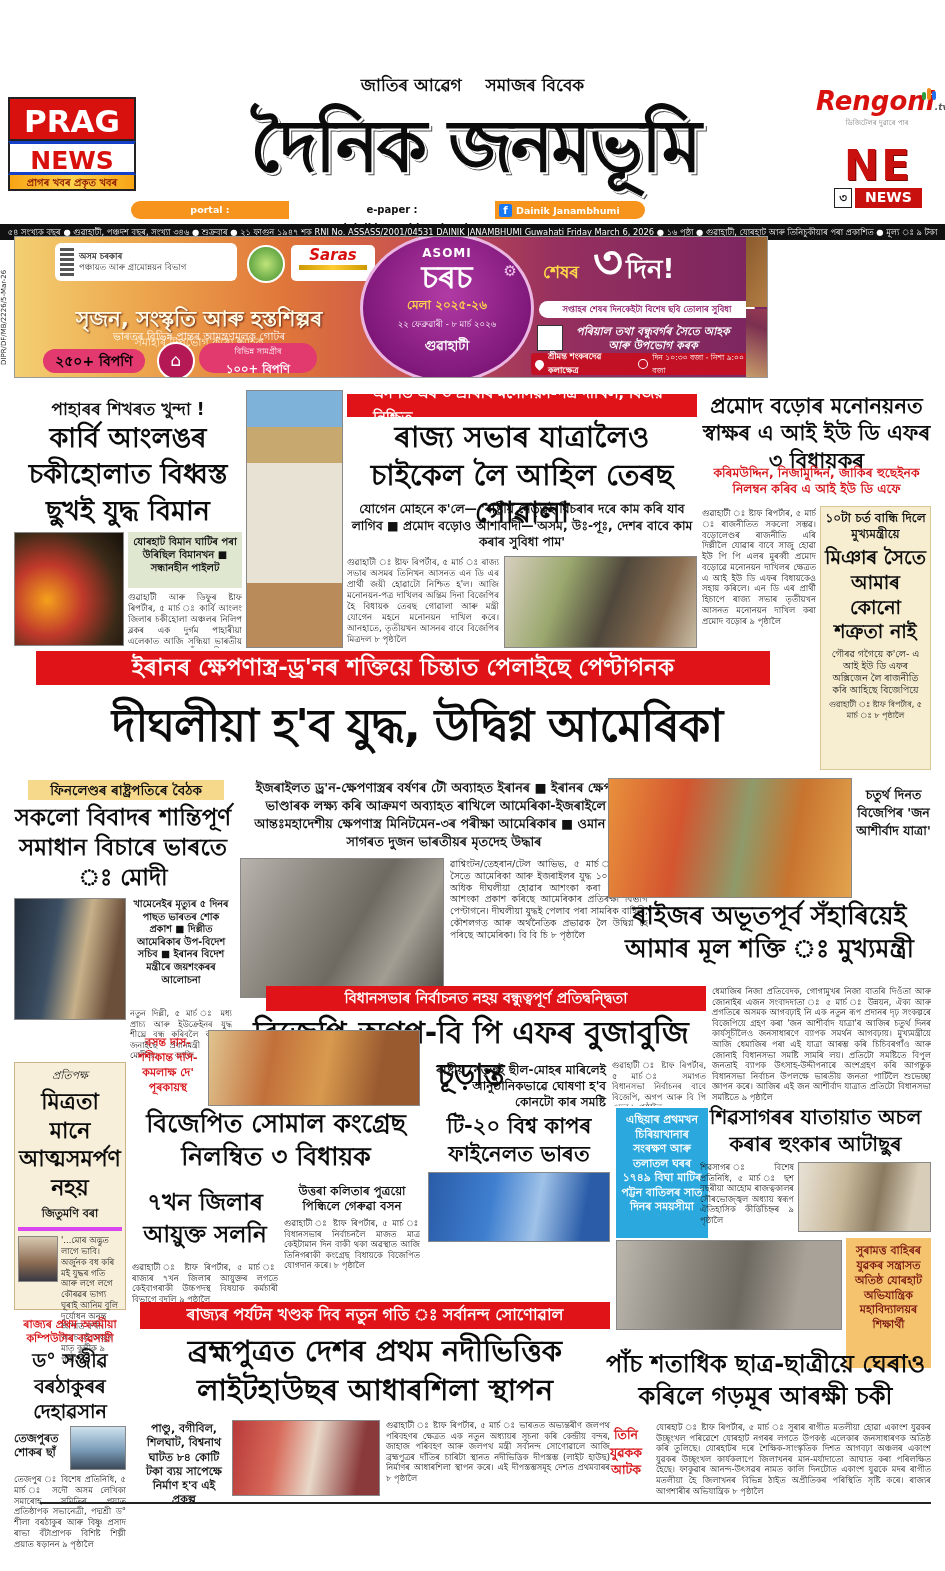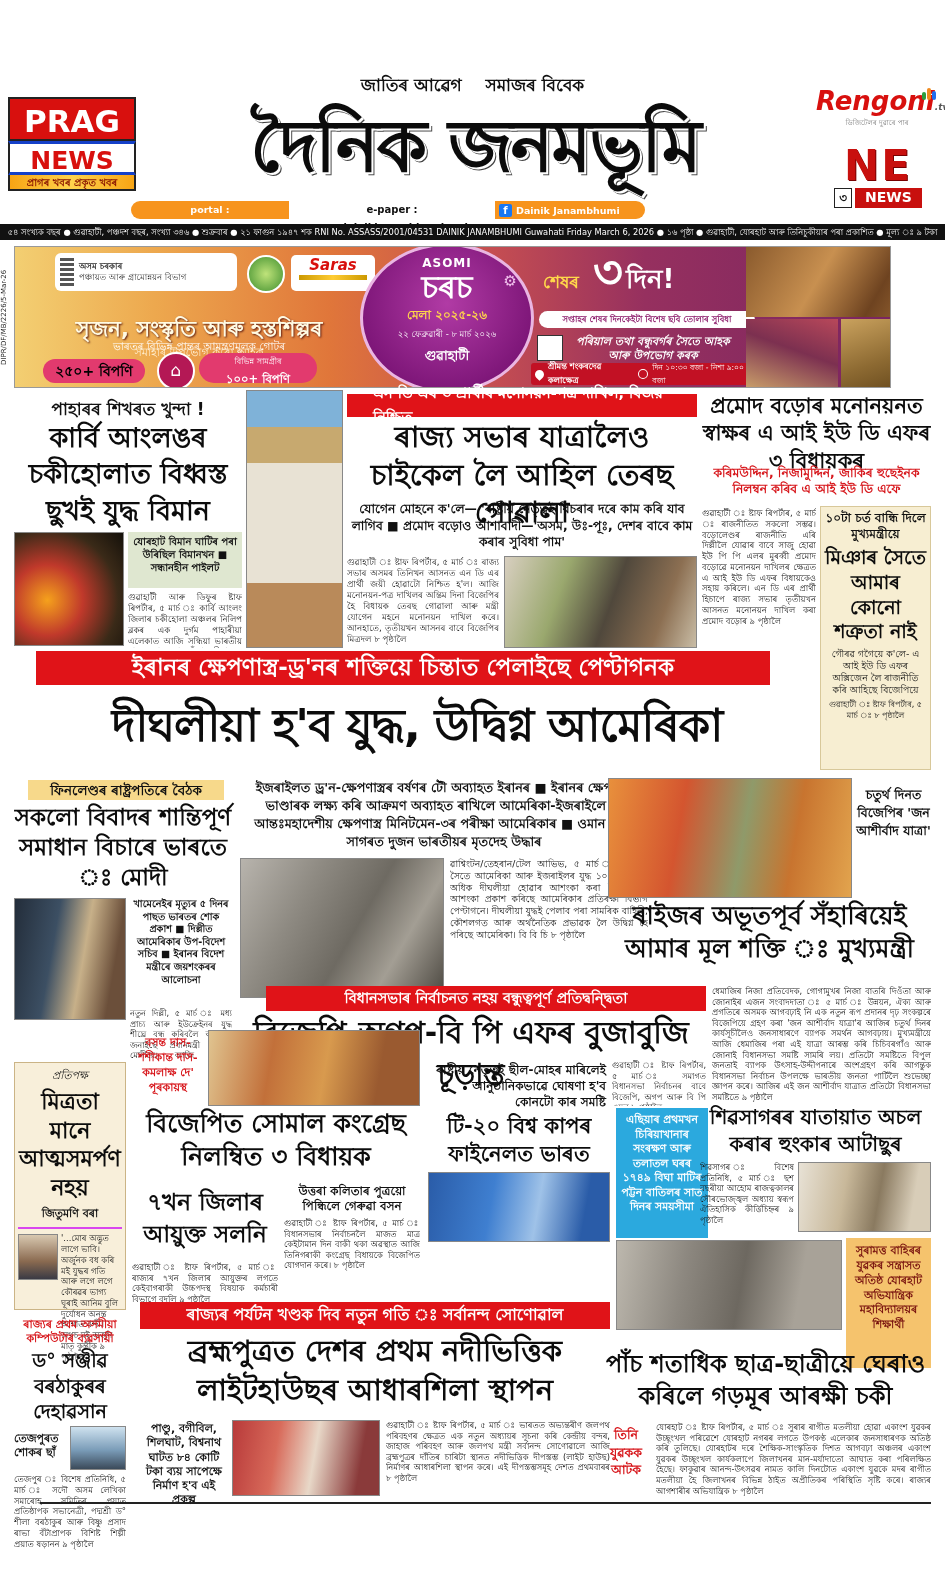--- a/index.html
+++ b/index.html
@@ -57,21 +57,21 @@
   <div class="abs box" style="left:294px;top:201px;width:196px;height:18px;color:#111;font-size:10px;font-weight:bold;line-height:18px;text-align:center;">e-paper : www.dainikjanambhumi.co.in</div>
   <div class="abs box" style="left:495px;top:201px;width:150px;height:18px;background:#f7941d;border-radius:0 9px 9px 0;display:flex;align-items:center;gap:4px;padding-left:4px;">
     <span style="background:#1877f2;color:#fff;width:13px;height:13px;font-size:10px;font-weight:bold;text-align:center;line-height:13px;border-radius:2px;">f</span>
     <span style="color:#fff;font-size:9.5px;font-weight:bold;">Dainik Janambhumi</span>
   </div>
 
   <div class="abs box c" style="left:0;top:224px;width:945px;height:16px;background:#111;color:#fff;font-size:8.3px;line-height:16px;white-space:nowrap;overflow:hidden;">৫৪ সংখ্যক বছৰ ● গুৱাহাটী, পঞ্চদশ বছৰ, সংখ্যা ৩৪৬ ● শুক্ৰবাৰ ● ২১ ফাগুন ১৯৪৭ শক  RNI No. ASSASS/2001/04531  DAINIK JANAMBHUMI  Guwahati  Friday  March 6,  2026 ● ১৬ পৃষ্ঠা ● গুৱাহাটী, যোৰহাট আৰু তিনিচুকীয়াৰ পৰা প্ৰকাশিত ● মূল্য ঃ ৯ টকা</div>
 
   <div class="abs vert c" style="left:0;top:246px;width:13px;height:142px;font-size:7px;color:#222;">DIPR/DF/MB/2226/5-Mar-26</div>
 
-  <div class="abs box" style="left:14px;top:246px;width:877px;height:142px;border:1px solid #999;
+  <div class="abs box" style="left:14px;top:236px;width:754px;height:142px;border:1px solid #999;
        background:linear-gradient(90deg,#f3cf72 0%,#eda84e 16%,#e0763a 36%,#c44d52 55%,#96305f 72%,#7a2560 100%);overflow:hidden;">
 
     <div class="abs box" style="left:40px;top:6px;width:182px;height:38px;background:#fff;border-radius:6px;display:flex;align-items:center;gap:5px;padding:2px 5px;">
       <span style="width:14px;height:28px;background:repeating-linear-gradient(#555 0 3px,#fff 3px 5px);display:inline-block;"></span>
       <span style="font-size:8.5px;line-height:1.25;color:#333;">
         <span class="b">অসম চৰকাৰ</span><br>
         <span>পঞ্চায়ত আৰু গ্ৰামোন্নয়ন বিভাগ</span>
       </span>
     </div>
     <div class="abs" style="left:232px;top:8px;width:34px;height:34px;border-radius:50%;background:radial-gradient(#bfe37a,#3f8f2e);border:2px solid #fff;"></div>
@@ -170,21 +170,21 @@
 
   <div class="photo" style="left:608px;top:778px;width:244px;height:120px;
        background:linear-gradient(100deg,#e8903c,#d4552f 30%,#8f9a6a 55%,#c8742f 75%,#e2a44e);"></div>
   <div class="abs c b box" style="left:856px;top:786px;width:75px;height:106px;font-size:12.5px;line-height:1.45;">চতুৰ্থ দিনত বিজেপিৰ 'জন আশীৰ্বাদ যাত্ৰা'</div>
   <div class="abs c hl" style="left:608px;top:900px;width:323px;font-size:25px;line-height:1.3;">ৰাইজৰ অভূতপূৰ্ব সঁহাৰিয়েই আমাৰ মূল শক্তি ঃ মুখ্যমন্ত্ৰী</div>
   <div class="abs small j" style="left:712px;top:986px;width:219px;height:116px;font-size:8.3px;">ধেমাজিৰ নিজা প্ৰতিবেদক, গোগামুখৰ নিজা বাতৰি দিওঁতা আৰু জোনাইৰ এজন সংবাদদাতা ঃ ৫ মাৰ্চ ঃ উন্নয়ন, ঐক্য আৰু প্ৰগতিৰে অসমক আগবঢ়াই নি এক নতুন ৰূপ প্ৰদানৰ দৃঢ় সংকল্পৰে বিজেপিয়ে গ্ৰহণ কৰা 'জন আশীৰ্বাদ যাত্ৰা'ৰ আজিৰ চতুৰ্থ দিনৰ কাৰ্যসূচীলৈও জনসাধাৰণে ব্যাপক সমৰ্থন আগবঢ়ায়। মুখ্যমন্ত্ৰীয়ে আজি ধেমাজিৰ পৰা এই যাত্ৰা আৰম্ভ কৰি চিচিবৰগাঁও আৰু জোনাই বিধানসভা সমষ্টি সামৰি লয়। প্ৰতিটো সমষ্টিতে বিপুল জনতাই ব্যাপক উৎসাহ-উদ্দীপনাৰে অংশগ্ৰহণ কৰি আগন্তুক বিধানসভা নিৰ্বাচন উপলক্ষে ভাৰতীয় জনতা পাৰ্টিলৈ শুভেচ্ছা জ্ঞাপন কৰে। আজিৰ এই জন আশীৰ্বাদ যাত্ৰাত প্ৰতিটো বিধানসভা সমষ্টিতে    ৯ পৃষ্ঠালৈ</div>
 
   <div class="abs box" style="left:14px;top:1062px;width:112px;height:248px;background:#f8efda;border:1px solid #cbb486;padding:4px 3px;text-align:center;">
     <div style="font-size:11px;font-style:italic;">প্ৰতিপক্ষ</div>
     <div class="b hl" style="font-size:22px;line-height:1.3;margin-top:2px;">মিত্ৰতা মানে আত্মসমৰ্পণ নহয়</div>
-    <div class="b" style="font-size:11px;margin-top:3px;border-bottom:2px solid #d946ef;padding-bottom:3px;">জিতুমণি বৰা</div>
+    <div class="b" style="font-size:11px;margin-top:3px;border-bottom:4px solid #d946ef;padding-bottom:3px;">জিতুমণি বৰা</div>
     <div style="margin-top:4px;overflow:hidden;">
       <span style="float:left;width:38px;height:44px;background:linear-gradient(#d8c8b0,#8a6a50 60%,#3a3a44);border:1px solid #888;margin:1px 3px 1px 0;"></span>
       <span class="small j" style="font-size:8.4px;display:block;text-align:left;">'...মোৰ অদ্ভুত লাগে ভাবি। অৰ্জুনক বধ কৰি মই যুদ্ধৰ গতি আৰু লগে লগে কৌৰৱৰ ভাগ্য ঘূৰাই আনিম বুলি দুৰ্যোধন অনন্ত আশাত বন্দী। অথচ মই অৰ্জুন মাতৃ কুন্তীক    ৯ পৃষ্ঠালৈ</span>
     </div>
   </div>
 
   <div class="abs c b red" style="left:14px;top:1318px;width:112px;font-size:11px;line-height:1.3;">ৰাজ্যৰ প্ৰথম অসমীয়া কম্পিউটাৰ ব্যৱসায়ী</div>
   <div class="abs c hl" style="left:14px;top:1348px;width:112px;font-size:19px;line-height:1.35;">ড° সঞ্জীৱ বৰঠাকুৰৰ দেহাৱসান</div>
   <div class="abs b" style="left:14px;top:1432px;width:52px;font-size:11px;line-height:1.3;">তেজপুৰত শোকৰ ছাঁ</div>
   <div class="photo" style="left:70px;top:1426px;width:56px;height:44px;background:linear-gradient(#cfe2ef,#7a9cb8 55%,#3b4a5a);"></div>

